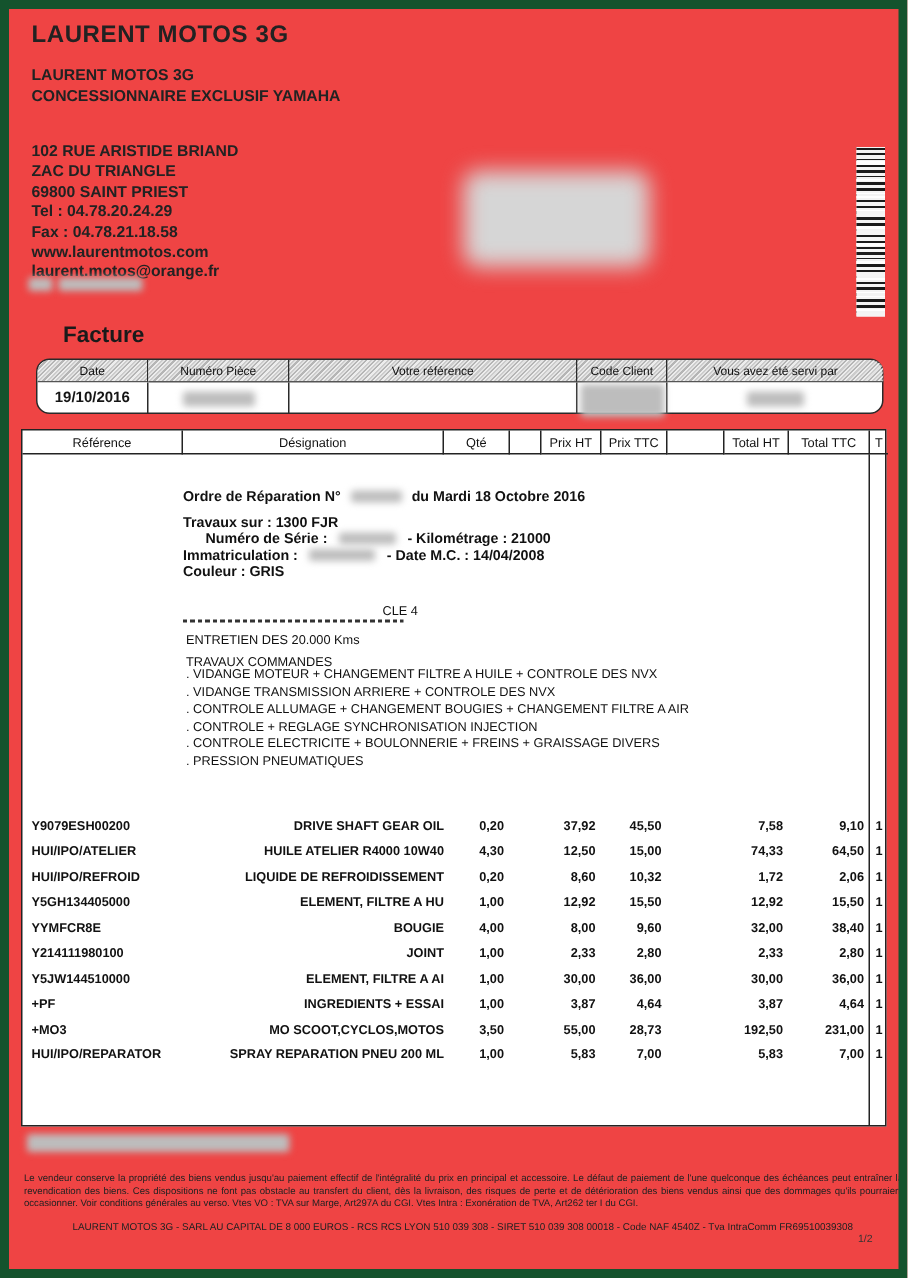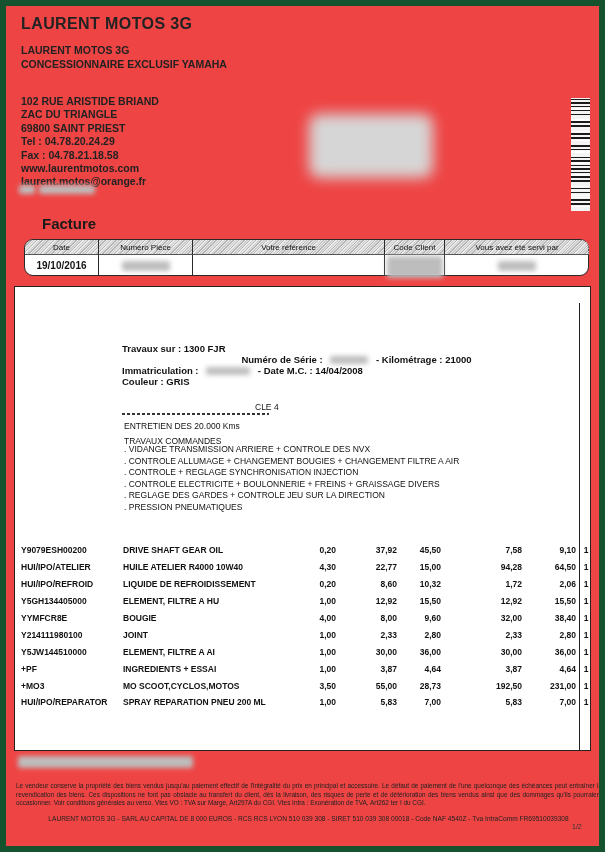--- a/index.html
+++ b/index.html
@@ -57,21 +57,21 @@
   .plain { font-weight:400; font-size:8.5px; color:#111; }
   .dash-sep {
     position:absolute; left:107px; top:110px; width:147px; height:2px;
     background:repeating-linear-gradient(90deg, #333 0 3px, transparent 3px 5px);
   }
   .ops { position:absolute; left:109px; top:141px; font-size:8.5px; line-height:11.6px; color:#111; white-space:nowrap; }
   .rows { position:absolute; left:0; top:239px; right:0; }
   .irow { display:grid; grid-template-columns:107px 174px 44px 21px 40px 44px 38px 43px 54px 12px; height:16.9px; align-items:center; font-size:8.5px; color:#111;font-weight:bold; }
   .c { overflow:visible; white-space:nowrap; }
   .c.ref { padding-left:6px; }
-  .c.des { padding-left:1px; }
+  .c.des { padding-left:1px;text-align:right; }
   .c.num { text-align:right; padding-right:4px; }
   .c.t { text-align:center; }
   
   .legal { position:absolute; left:10px; top:776px; width:586px; font-size:6.4px; line-height:8.6px; color:#222; text-align:justify; }
   .footer-line { position:absolute; left:0; top:809px; width:605px; text-align:center; font-size:6.6px; color:#222; }
   .page-num { position:absolute; left:566px; top:817px; font-size:7px; color:#333; }
   .bottom-rule { position:absolute; left:0; top:843px; width:605px; height:2px;
     background:linear-gradient(90deg,#9a9a9a 0 20%, #6f6f6f 30%, #9c9c9c 55%, #777 80%, #a5a5a5 100%); }
 </style>
 </head>
@@ -121,48 +121,65 @@
     <div class="is-c"></div>
     <div class="is-c">
       <span class="redact" style="position:absolute; left:2px; top:1px; width:56px; height:22px;"></span>
     </div>
     <div class="is-c last">
       <span class="redact" style="width:38px; height:10px;"></span>
     </div>
   </div>
 
   <div class="items-table">
+    <div class="thead">
+      <div class="th">Référence</div>
+      <div class="th">Désignation</div>
+      <div class="th">Qté</div>
+      <div class="th"></div>
+      <div class="th">Prix HT</div>
+      <div class="th">Prix TTC</div>
+      <div class="th"></div>
+      <div class="th">Total HT</div>
+      <div class="th">Total TTC</div>
+      <div class="th">T</div>
+    </div>
 
     <div class="tbody">
       <div class="t-col-line"></div>
 
+      <div class="wo wo-line" style="top:23px; left:107px;">
+        <span>Ordre de Réparation N°</span>
+        <span class="redact-inline" style="width:34px; margin:0 4px;"></span>
+        <span>du Mardi 18 Octobre 2016</span>
+      </div>
       <div class="wo wo-line" style="top:40px; left:107px;">Travaux sur : 1300 FJR</div>
-      <div class="wo wo-line" style="top:51px; left:122px;text-align:center;">
+      <div class="wo wo-line" style="top:51px; left:122px;">
         <span>Numéro de Série :</span>
         <span class="redact-inline" style="width:38px; margin:0 5px;"></span>
         <span>- Kilométrage : 21000</span>
       </div>
       <div class="wo wo-line" style="top:62px; left:107px;">
         <span>Immatriculation :</span>
         <span class="redact-inline" style="width:44px; margin:0 5px;"></span>
         <span>- Date M.C. : 14/04/2008</span>
       </div>
       <div class="wo wo-line" style="top:73px; left:107px;">Couleur : GRIS</div>
 
       <div class="wo-line plain" style="position:absolute; left:109px; top:99px;margin-top:34px;">TRAVAUX COMMANDES</div>
       <div class="wo-line plain" style="position:absolute; left:240px; top:99px;">CLE 4</div>
       <div class="dash-sep"></div>
       <div class="wo-line plain" style="position:absolute; left:109px; top:118px;">ENTRETIEN DES 20.000 Kms</div>
 
       <div class="ops">
+        <div>. VIDANGE MOTEUR + CHANGEMENT FILTRE A HUILE + CONTROLE DES NVX</div>
         <div>. VIDANGE TRANSMISSION ARRIERE + CONTROLE DES NVX</div>
         <div>. CONTROLE ALLUMAGE + CHANGEMENT BOUGIES + CHANGEMENT  FILTRE A AIR</div>
         <div>. CONTROLE + REGLAGE SYNCHRONISATION  INJECTION</div>
         <div>. CONTROLE ELECTRICITE + BOULONNERIE + FREINS +  GRAISSAGE DIVERS</div>
-        <div>. REGLAGE DES GARDES + CONTROLE JEU SUR LA DIRECTION</div>
         <div>. PRESSION PNEUMATIQUES</div>
       </div>
 
       <div class="rows">
         <div class="irow">
           <div class="c ref">Y9079ESH00200</div>
           <div class="c des">DRIVE SHAFT GEAR OIL</div>
           <div class="c num">0,20</div>
           <div class="c"></div>
           <div class="c num">37,92</div>
@@ -170,24 +187,24 @@
           <div class="c"></div>
           <div class="c num">7,58</div>
           <div class="c num">9,10</div>
           <div class="c t">1</div>
         </div>
         <div class="irow">
           <div class="c ref">HUI/IPO/ATELIER</div>
           <div class="c des">HUILE ATELIER R4000 10W40</div>
           <div class="c num">4,30</div>
           <div class="c"></div>
-          <div class="c num">22,77</div>
+          <div class="c num">12,50</div>
           <div class="c num">15,00</div>
           <div class="c"></div>
-          <div class="c num">94,28</div>
+          <div class="c num">74,33</div>
           <div class="c num">64,50</div>
           <div class="c t">1</div>
         </div>
         <div class="irow">
           <div class="c ref">HUI/IPO/REFROID</div>
           <div class="c des">LIQUIDE DE REFROIDISSEMENT</div>
           <div class="c num">0,20</div>
           <div class="c"></div>
           <div class="c num">8,60</div>
           <div class="c num">10,32</div>

